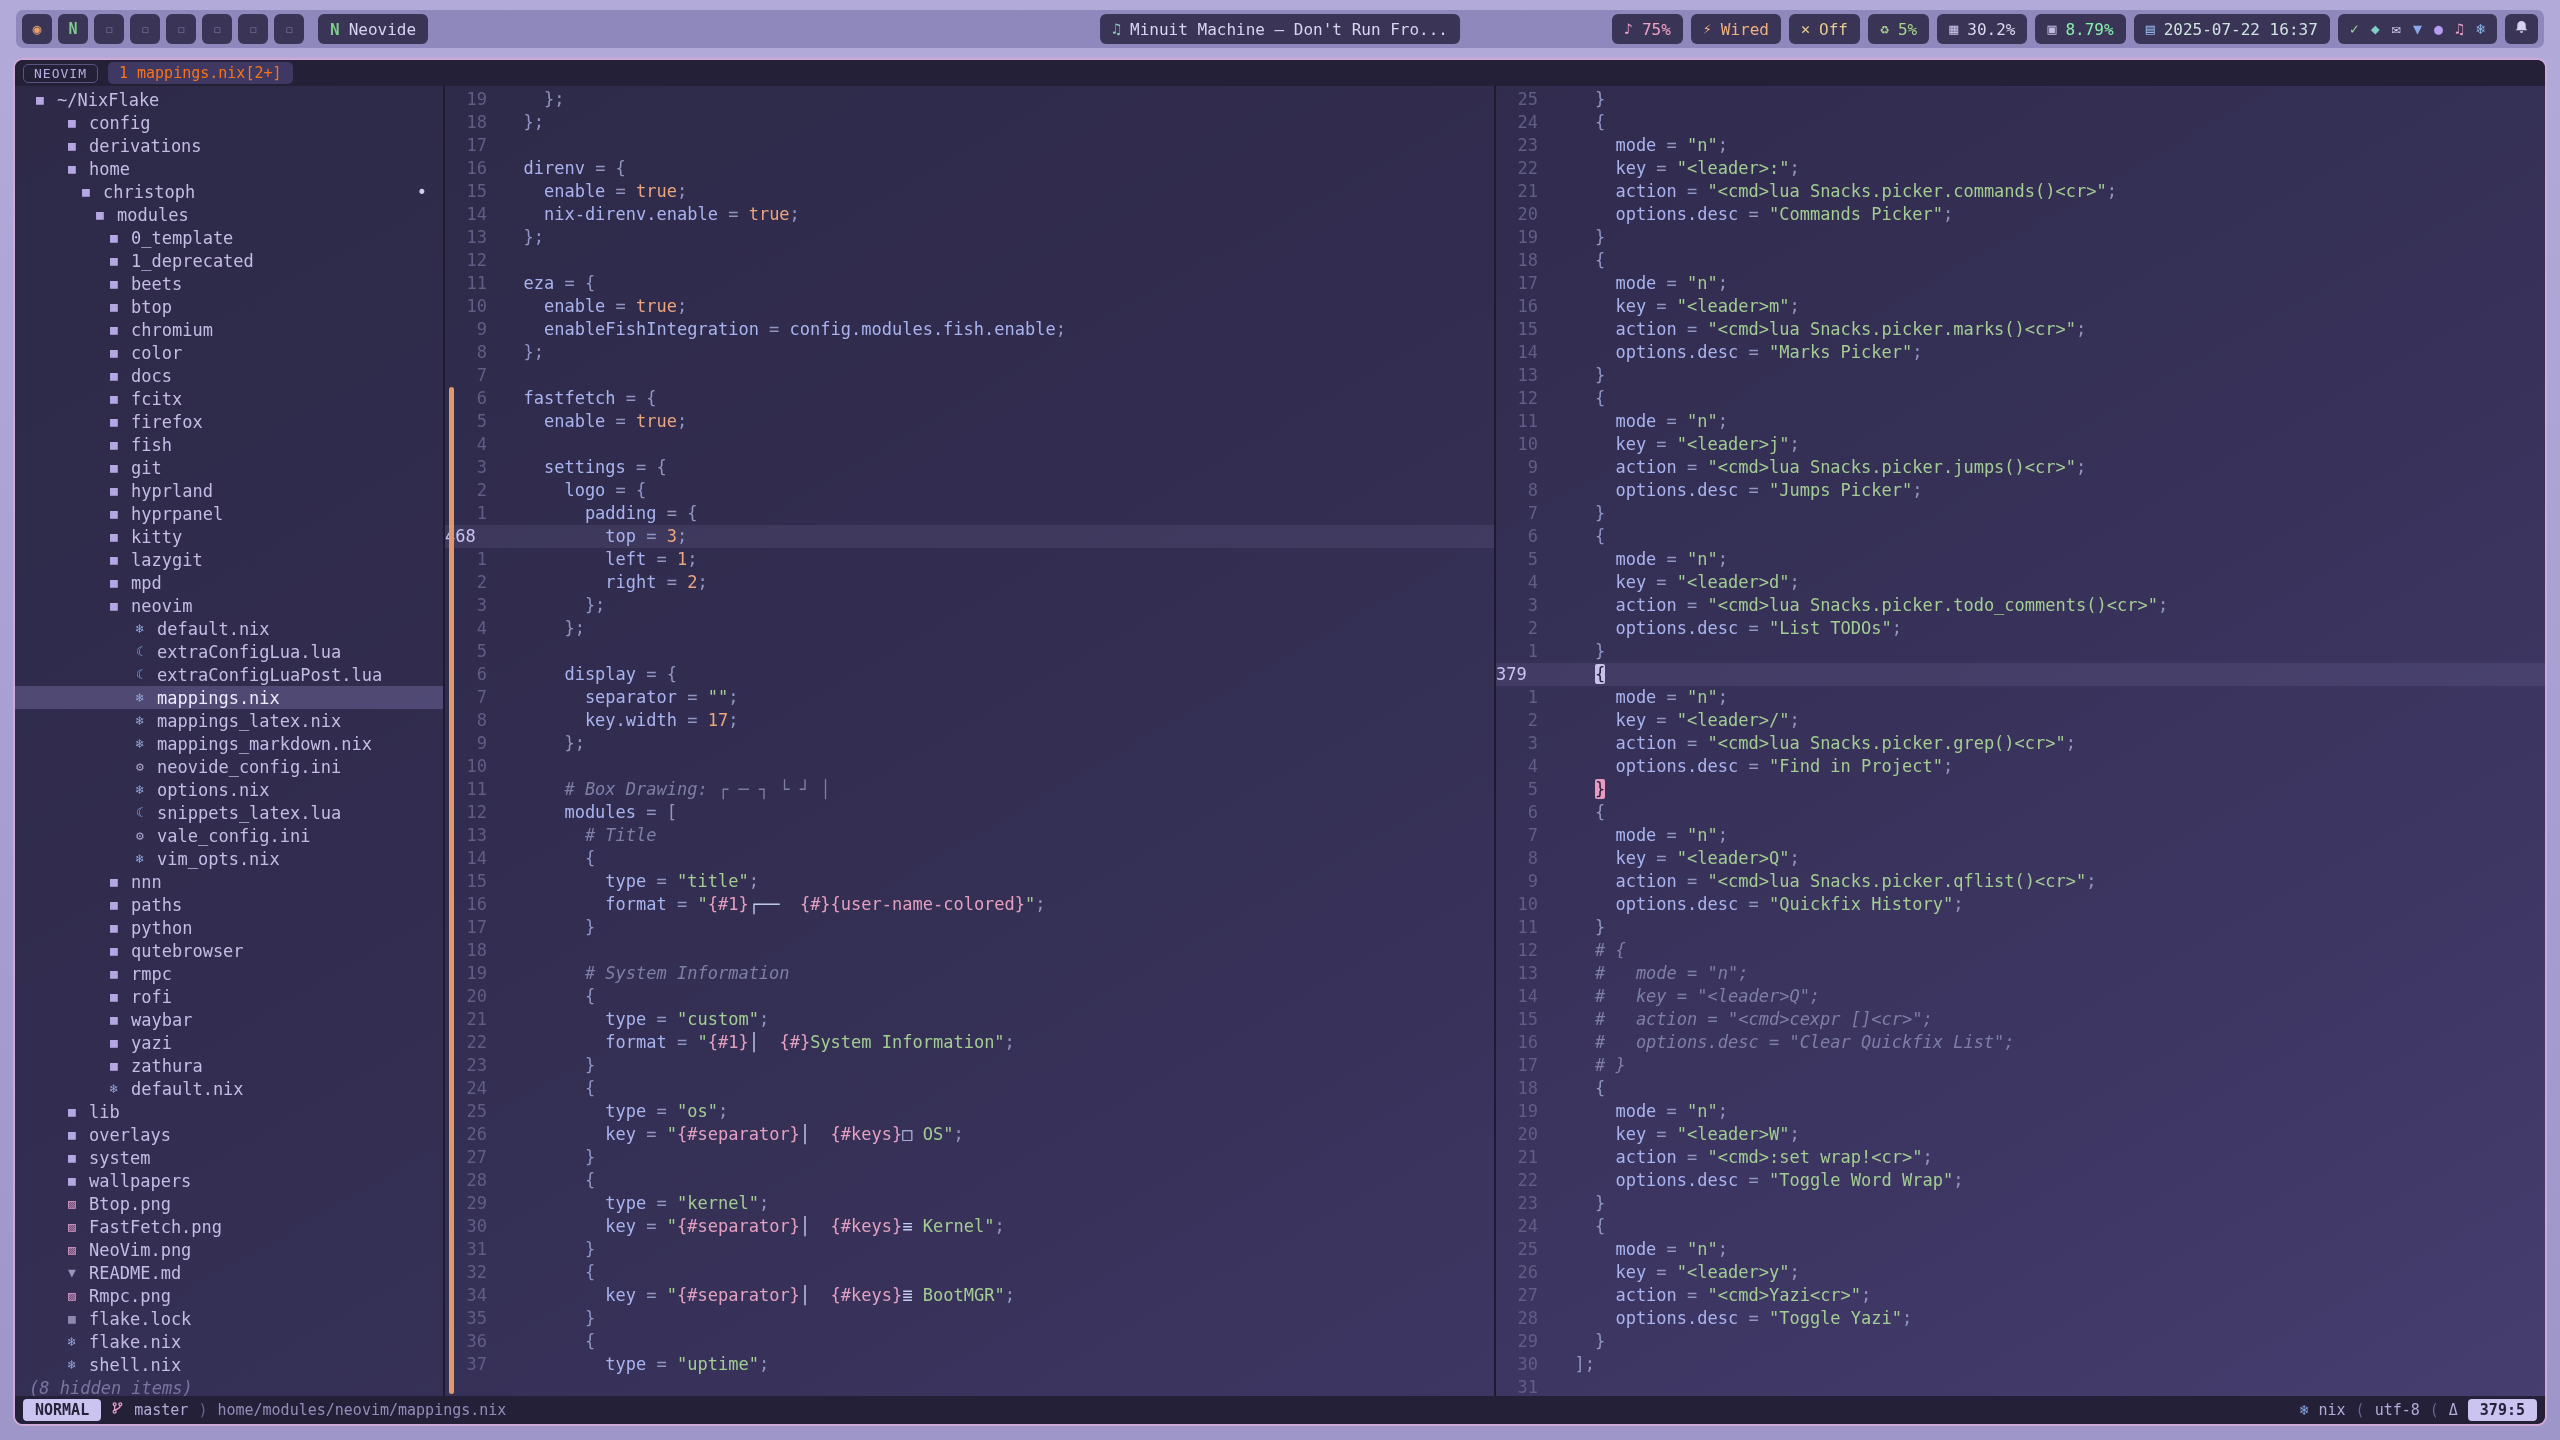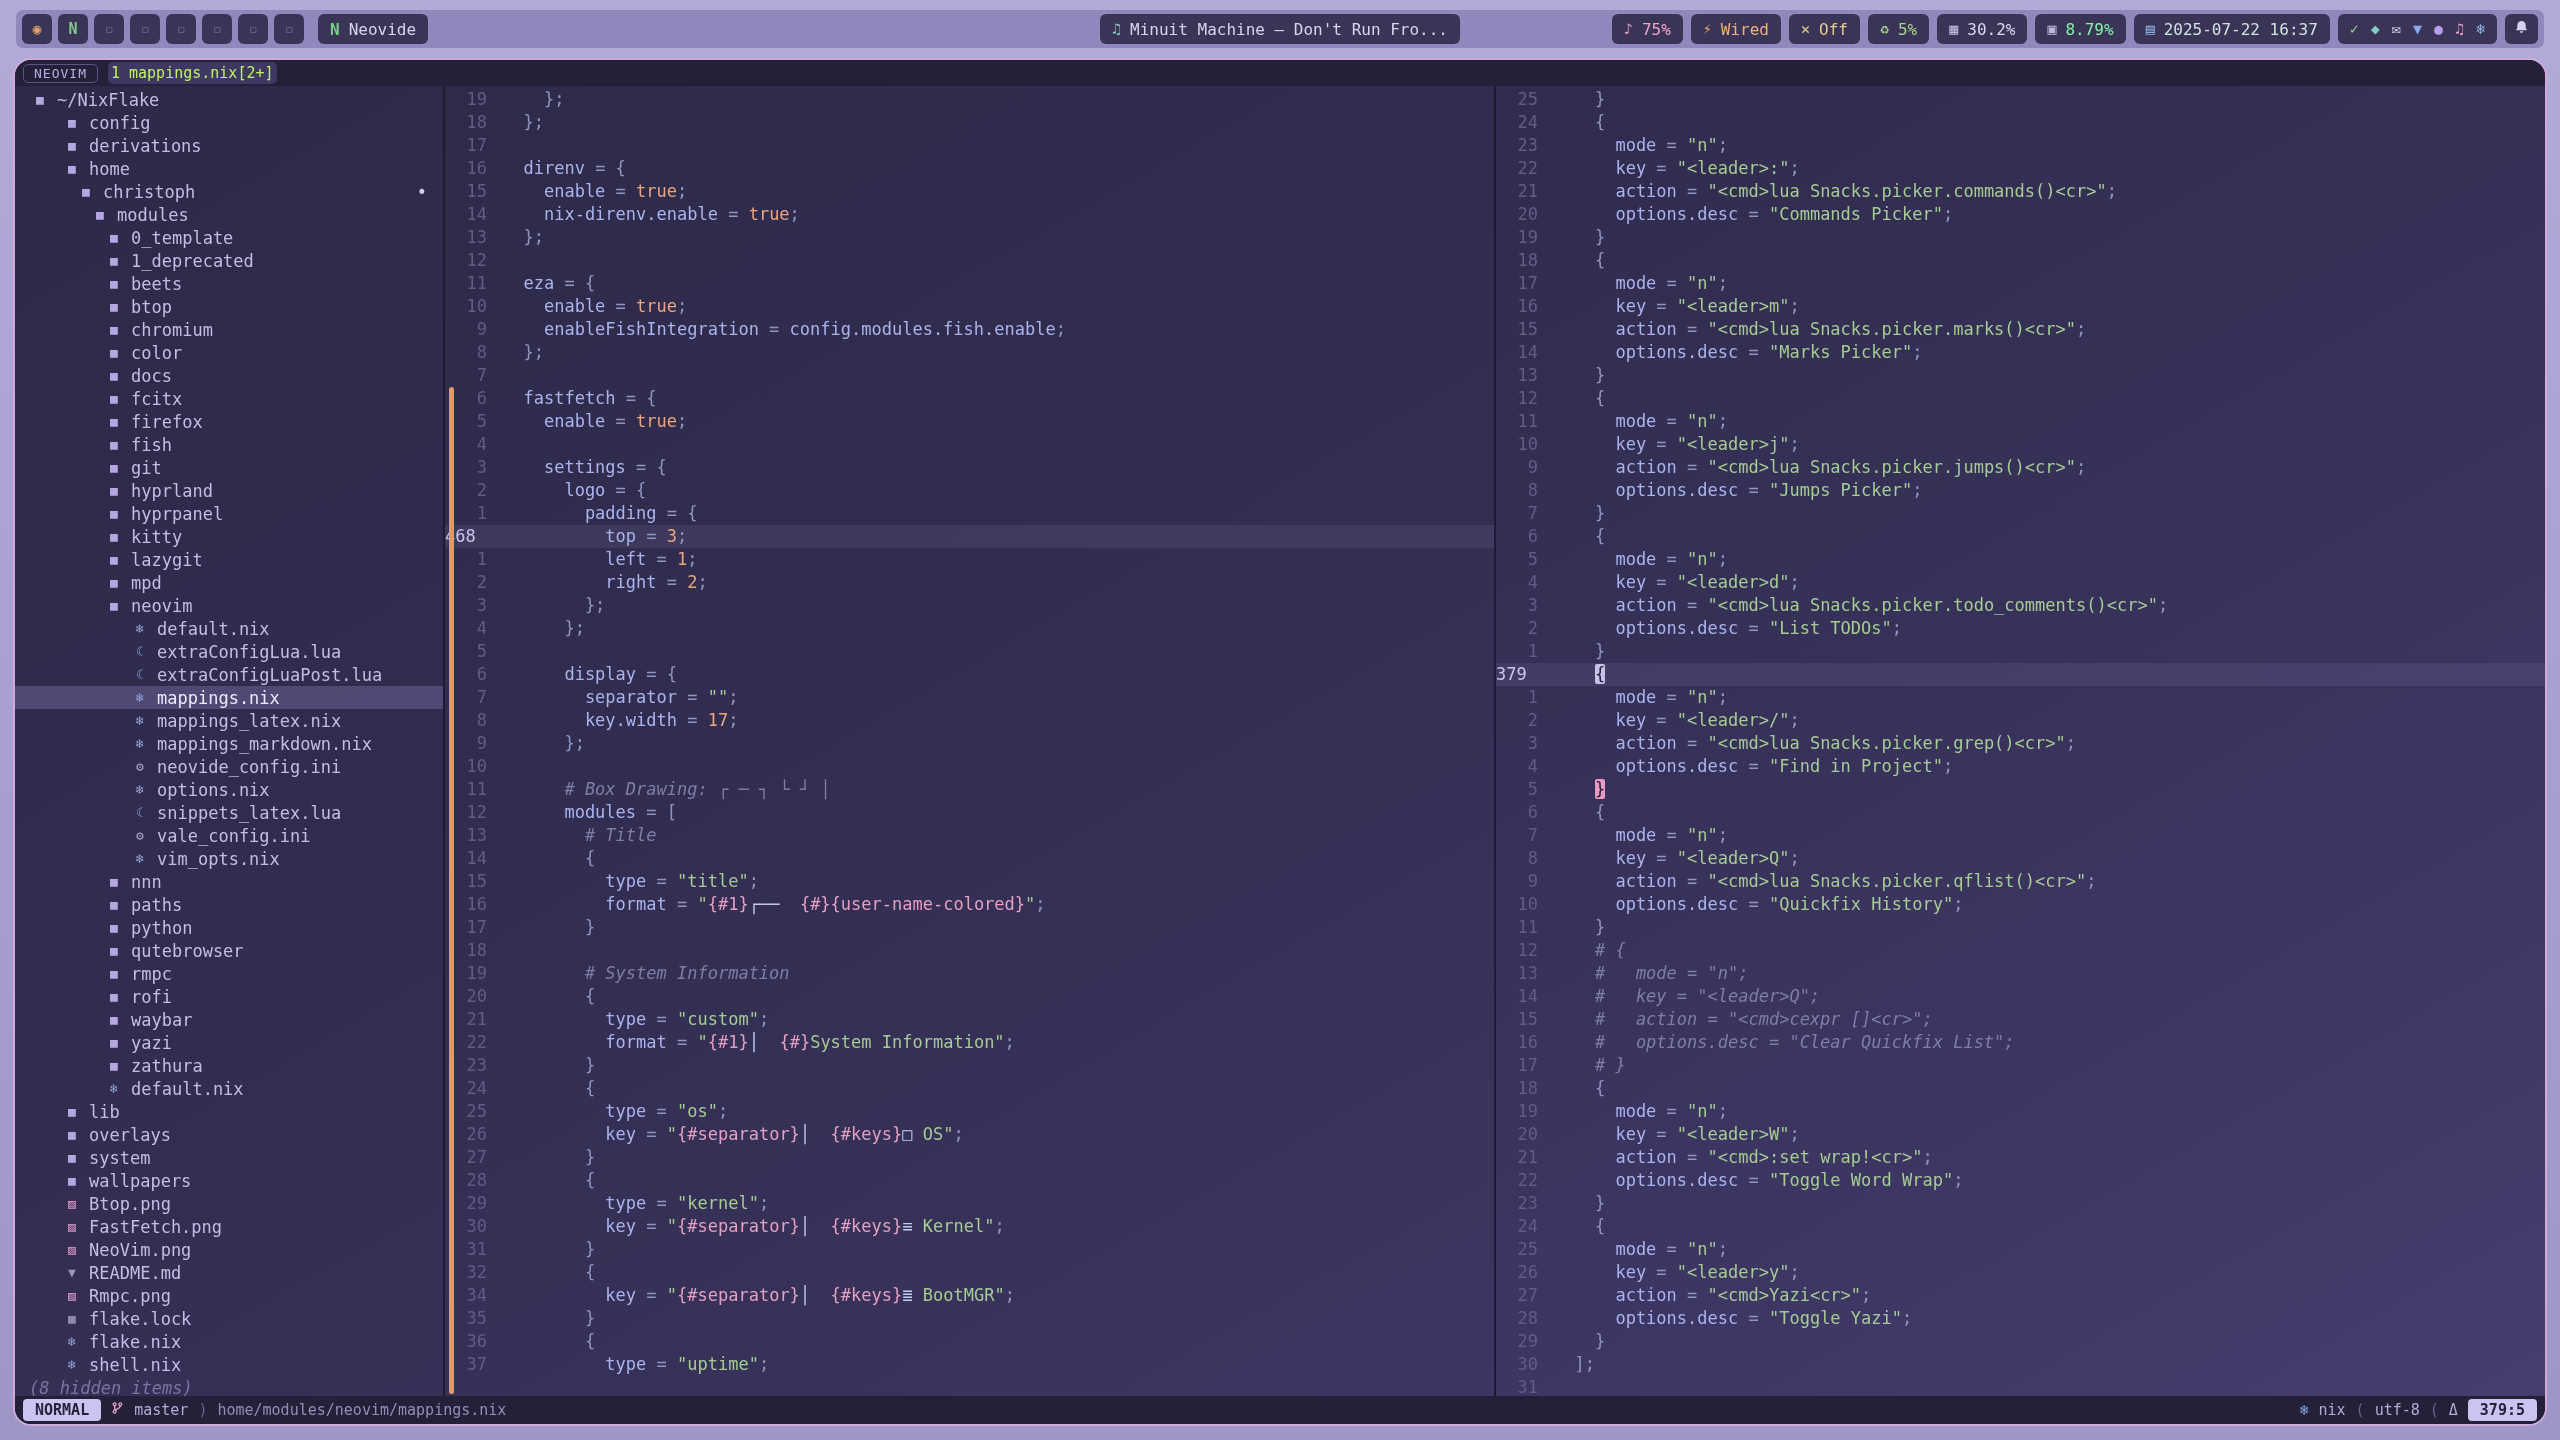--- a/index.html
+++ b/index.html
@@ -19,27 +19,27 @@
   .appchip .n { color:#7fca8c; font-weight:bold; }
   .music { position:absolute; left:50%; transform:translateX(-50%); }
   .rgroup { margin-left:auto; display:flex; gap:8px; align-items:center; }
   .chip-ic { font-size:15px; }
   .tray { gap:12px; }
   .tray span { font-size:15px; }
   .bellchip { padding:0 9px; }
 
   
   .window { position:absolute; top:58px; left:13px; right:13px; bottom:14px;
-            border:2px solid #cfaad8; border-radius:18px; overflow:hidden;
+            border:2px solid #cfaad8; border-radius:10px; overflow:hidden;
             background:linear-gradient(150deg,#2d2947 0%,#332e52 45%,#3d3663 78%,#463e6f 100%);
             display:flex; flex-direction:column; }
   .tabline { flex:0 0 26px; background:#232038; display:flex; align-items:center; gap:10px; padding:0 8px; }
   .nvim-label { border:1px solid #5a5480; color:#b6ade2; border-radius:5px; padding:1px 10px;
                 font-size:13px; letter-spacing:1px; }
-  .tab { background:#3e3863; color:#bef264; border-radius:5px; padding:2px 3px; font-size:15px; }
+  .tab { background:#3e3863; color:#f97316; border-radius:5px; padding:2px 11px; font-size:15px; }
 
   .main { flex:1 1 auto; display:flex; overflow:hidden; }
   .vsep { flex:0 0 2px; background:#1e1b31; }
 
   
   .tree { flex:0 0 428px; overflow:hidden; padding-top:2px; position:relative; }
   .tree-row { height:23px; display:flex; align-items:center; font-size:17px; color:#c3bde6; white-space:pre; }
   .tree-row.sel { background:rgba(170,158,230,.25); color:#edeaff; }
   .tree-row.dim { color:#7b76a0; font-style:italic; }
   .ticon { width:22px; text-align:center; margin-right:6px; font-size:13px; flex:0 0 22px; }

